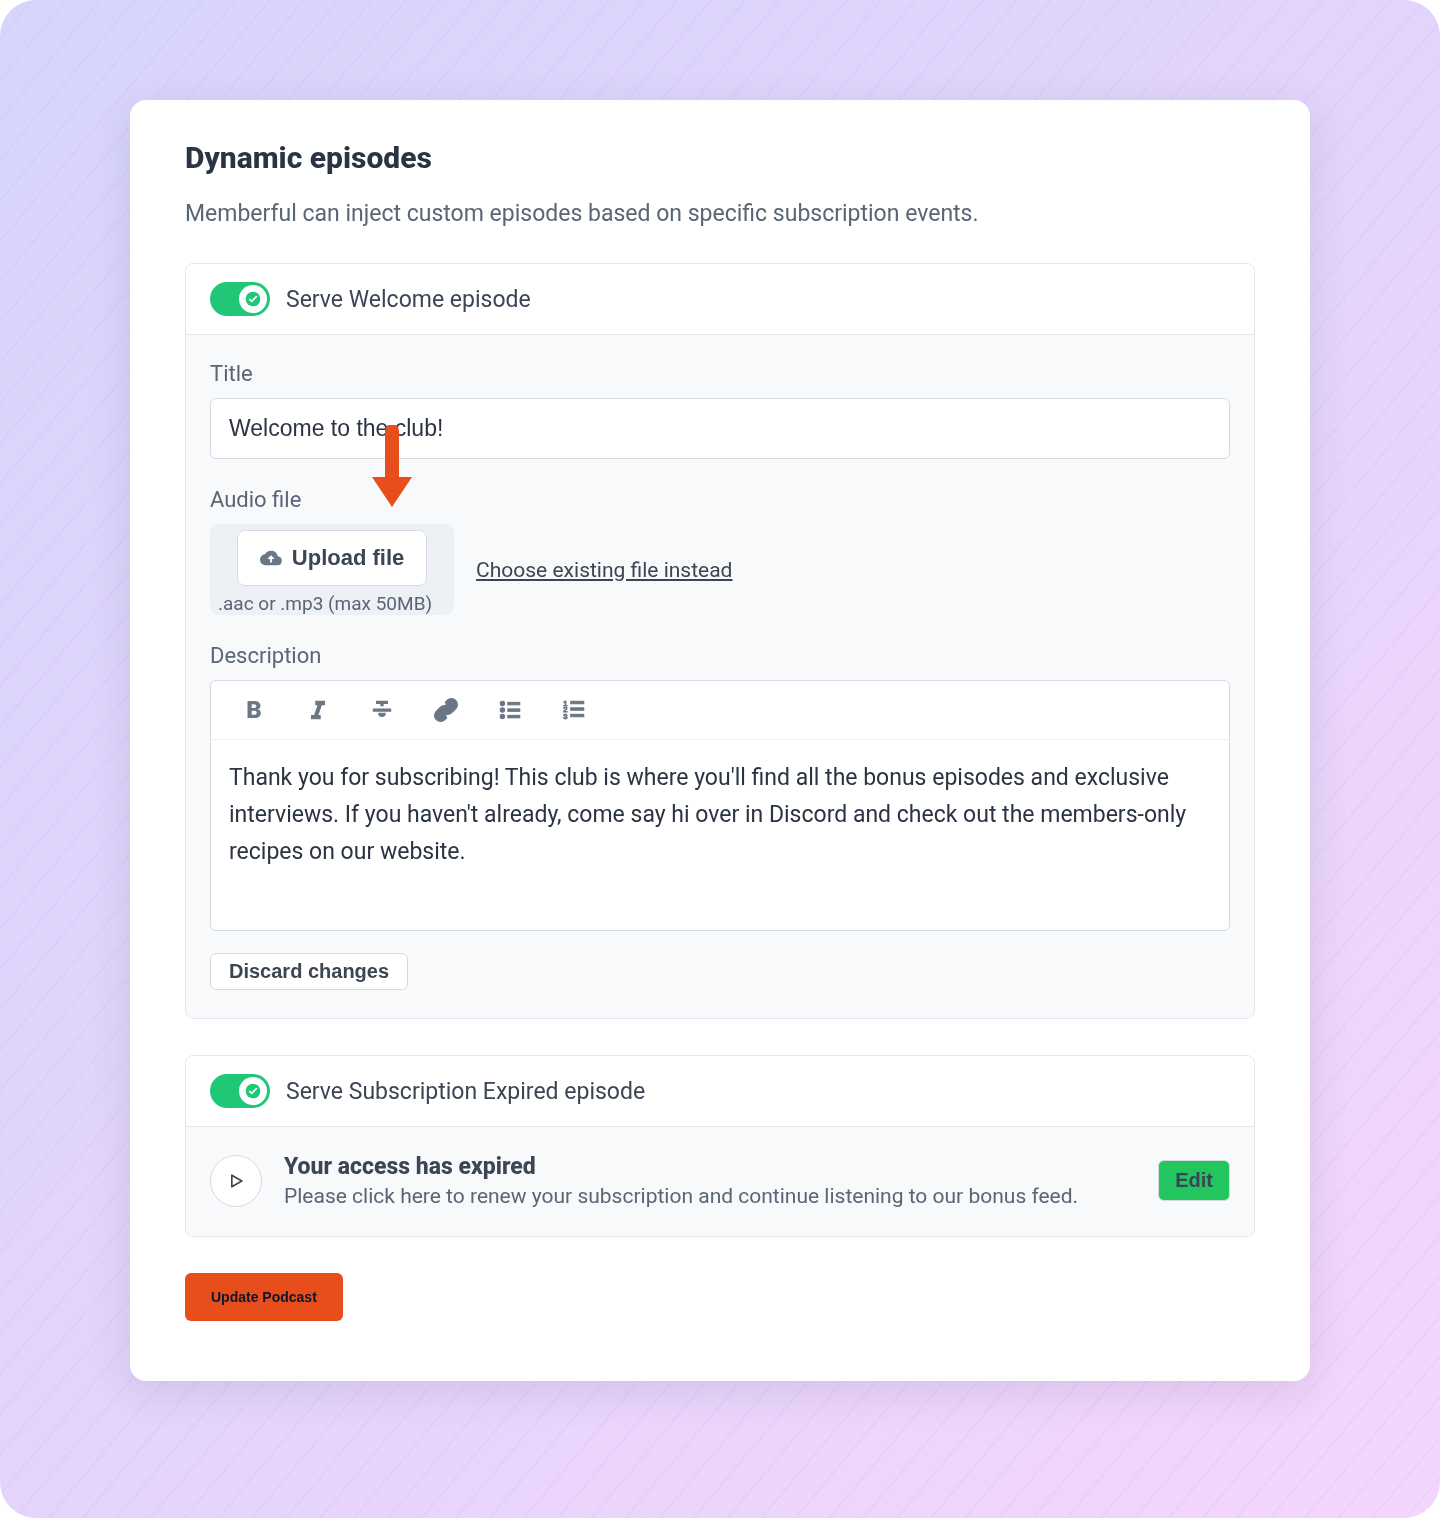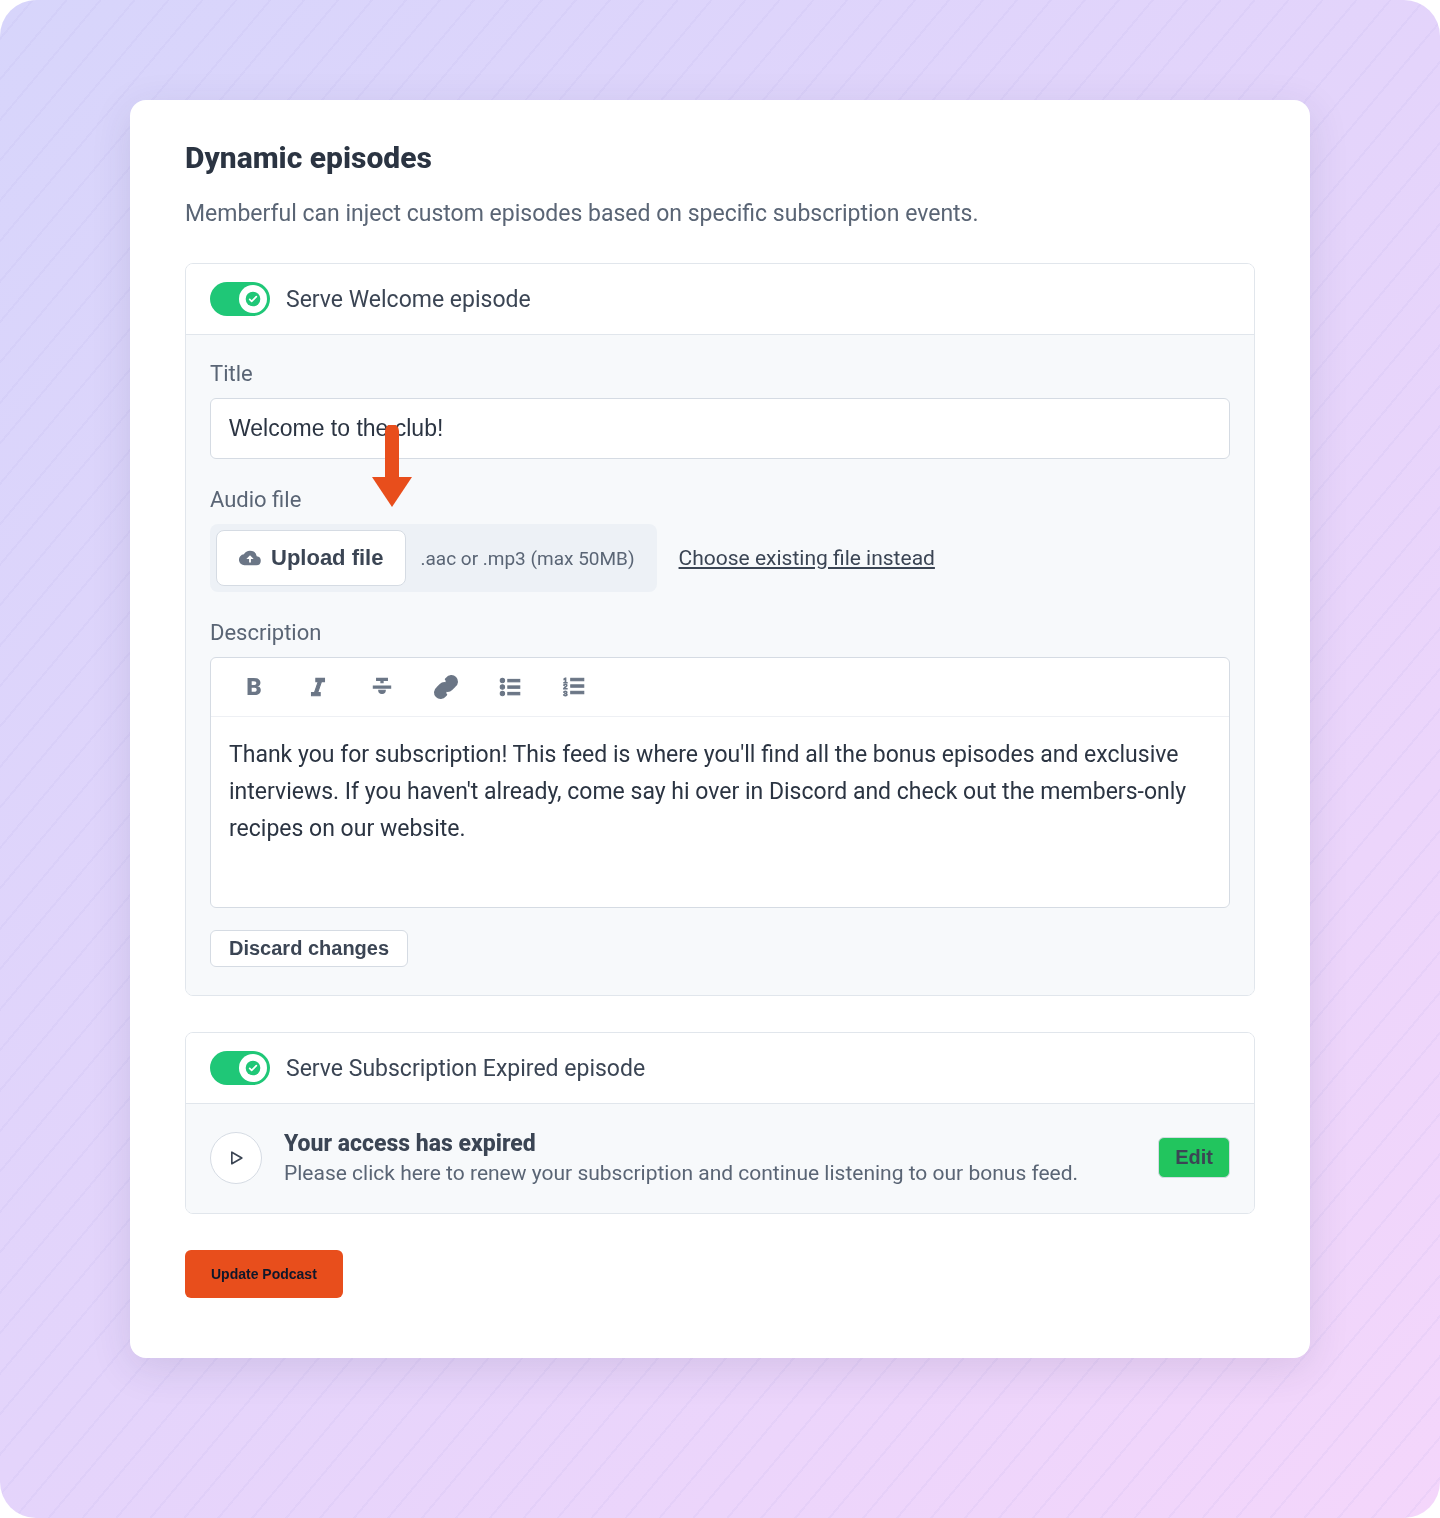--- a/index.html
+++ b/index.html
@@ -121,20 +121,21 @@
     display: flex;
     align-items: center;
     gap: 22px;
   }
   .upload-pill {
     display: inline-flex;
     align-items: center;
     background: #edf1f6;
     border-radius: 8px;
     overflow: hidden;
+    flex-direction: column;
   }
   .upload-btn {
     display: inline-flex;
     align-items: center;
     gap: 10px;
     background: #fff;
     border: 1px solid #d5dbe3;
     border-radius: 8px;
     padding: 14px 22px;
     font-size: 22px;
@@ -342,21 +343,21 @@
                 <svg viewBox="0 0 24 24">
                     <text x="2" y="8" font-size="7" fill="#6b7686" font-family="Arial">1</text>
                     <text x="2" y="14" font-size="7" fill="#6b7686" font-family="Arial">2</text>
                     <text x="2" y="20" font-size="7" fill="#6b7686" font-family="Arial">3</text>
                     <rect x="9" y="4" width="12" height="2.2"></rect>
                     <rect x="9" y="10" width="12" height="2.2"></rect>
                     <rect x="9" y="16" width="12" height="2.2"></rect>
                   </svg>
               </span>
             </div>
-            <div class="editor-content" contenteditable="true" style="">Thank you for subscription! This feed is where you'll find all the bonus episodes and exclusive interviews. If you haven't already, come say hi over in Discord and check out the members-only recipes on our website.</div>
+            <div class="editor-content" contenteditable="true" style="">Thank you for subscribing! This club is where you'll find all the bonus episodes and exclusive interviews. If you haven't already, come say hi over in Discord and check out the members-only recipes on our website.</div>
           </div>
         </div>
 
         <button class="discard-btn">Discard changes</button>
       </div>
     </div>
 
     
     <div class="card">
       <div class="card-header">

